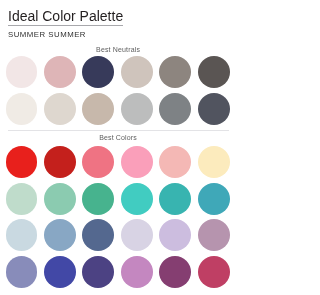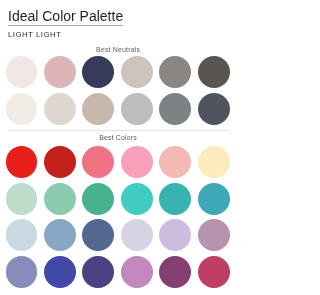--- a/index.html
+++ b/index.html
@@ -11,21 +11,21 @@
   .sec-label{position:absolute;left:0;width:236px;text-align:center;font-size:7px;font-weight:400;letter-spacing:0.15px;text-indent:0.15px;color:#5e5e5e;line-height:7px;}
   .sec-rule{position:absolute;left:7.9px;width:221px;height:1px;background:#e3e3e6;}
   .sw{position:absolute;border-radius:50%;}
 </style>
 </head>
 <body>
 
 <div class="page">
   <div class="title">Ideal Color Palette</div>
   <div class="title-rule"></div>
-  <div class="subtitle">LIGHT LIGHT</div>
+  <div class="subtitle">SUMMER SUMMER</div>
 
   <div class="sec-label" style="top:46.1px;">Best Neutrals</div>
   <div id="gridN">
       <div class="sw" style="left: 5.55px; top: 56.05px; width: 31.9px; height: 31.9px; background: rgb(242, 230, 230);"></div>
       <div class="sw" style="left: 43.97px; top: 56.05px; width: 31.9px; height: 31.9px; background: rgb(222, 181, 183);"></div>
       <div class="sw" style="left: 82.39px; top: 56.05px; width: 31.9px; height: 31.9px; background: rgb(55, 58, 90);"></div>
       <div class="sw" style="left: 120.81px; top: 56.05px; width: 31.9px; height: 31.9px; background: rgb(207, 196, 188);"></div>
       <div class="sw" style="left: 159.23px; top: 56.05px; width: 31.9px; height: 31.9px; background: rgb(141, 133, 127);"></div>
       <div class="sw" style="left: 197.65px; top: 56.05px; width: 31.9px; height: 31.9px; background: rgb(90, 85, 83);"></div>
       <div class="sw" style="left: 5.55px; top: 92.72px; width: 31.9px; height: 31.9px; background: rgb(240, 235, 229);"></div>

